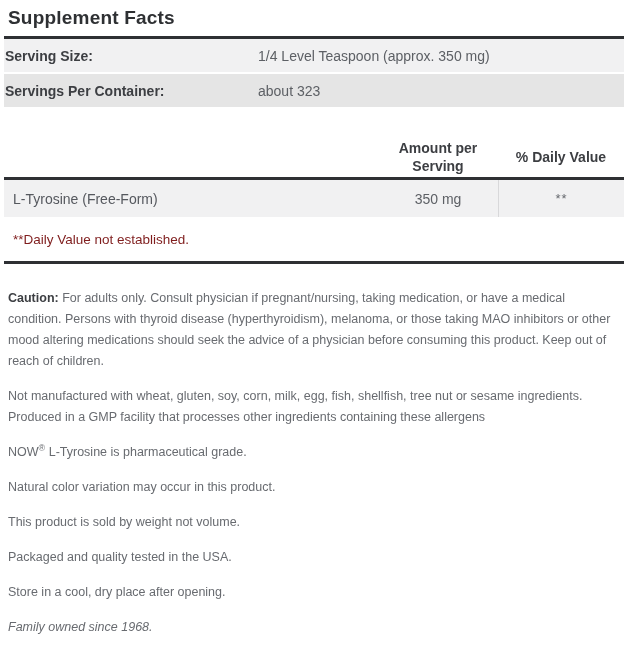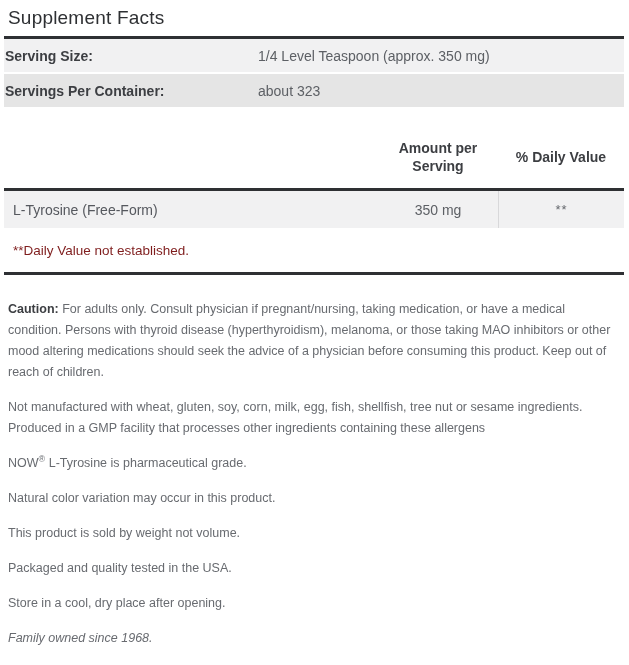--- a/index.html
+++ b/index.html
@@ -6,21 +6,21 @@
   html, body { background: #ffffff; }
   body {
     width: 629px; height: 665px;
     font-family: "Liberation Sans", "DejaVu Sans", sans-serif;
     overflow: hidden;
   }
   .label-panel { width: 629px; padding: 0 5px 0 4px; }
 
   
   .sf-title {
-    font-size: 19px; font-weight: normal; color: #2e3033;
+    font-size: 19px; font-weight: bold; color: #2e3033;
     letter-spacing: .2px; margin: 6px 0 0 4px; line-height: 24px;
   }
   .rule-thick { height: 3px; background: #2e3033; }
   .rule-1 { margin-top: 6px; }
 
   
   .serving-row {
     display: flex; align-items: center; height: 33px;
     margin-bottom: 2px; font-size: 14px;
   }
@@ -28,21 +28,21 @@
   .serving-row.alt-1 { background: #e5e5e5; }
   .serving-label {
     width: 254px; padding-left: 1px;
     font-weight: bold; color: #3c3e42;
   }
   .serving-value { color: #5d6065; }
 
   
   .nutri-header {
     display: flex; align-items: center; justify-content: flex-end;
-    margin-top: 32px; padding-bottom: 13px;
+    margin-top: 32px; padding-bottom: 2px;
   }
   .col-amount { width: 120px; text-align: center; }
   .col-dv { width: 126px; text-align: center; }
   .nutri-header .col-amount, .nutri-header .col-dv {
     font-weight: bold; color: #3c3e42; font-size: 14px; line-height: 18px;
   }
   .nutri-header .col-amount .wrap { max-width: 86px; margin: 0 auto; }
   .nutri-row {
     display: flex; align-items: center; height: 37px;
     background: #f1f1f2; font-size: 14px; color: #55585e;

